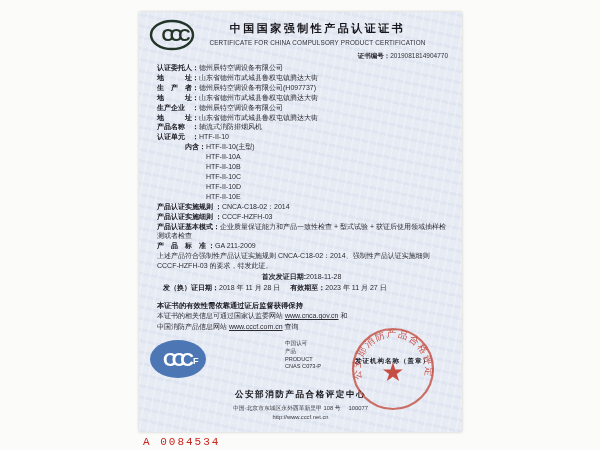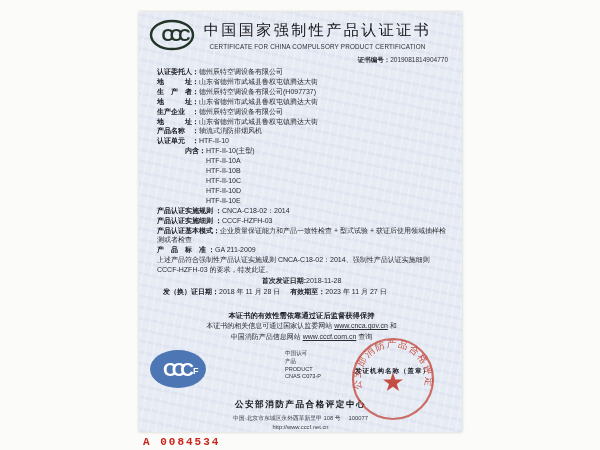--- a/index.html
+++ b/index.html
@@ -13,48 +13,48 @@
     position:relative;width:323px;height:420px;overflow:hidden;
     background-color:#e7ebf4;
     background-image:
       repeating-linear-gradient(100deg, rgba(255,255,255,.22) 0 2px, rgba(0,0,0,0) 2px 8px),
       repeating-linear-gradient(12deg, rgba(203,212,232,.28) 0 3px, rgba(0,0,0,0) 3px 11px);
     box-shadow:0 0 3px rgba(0,0,0,.20);
     color:#2b2b33;
   }
   .hdr{position:relative;padding-top:9px;text-align:center;}
   .ccc-top{position:absolute;left:10px;top:7px;}
-  .title{font-size:15px;font-weight:normal;letter-spacing:2.5px;color:#15151a;margin-left:34px;}
+  .title{font-size:11px;font-weight:bold;letter-spacing:2.5px;color:#15151a;margin-left:34px;}
   .subtitle{font-size:6.3px;color:#2e2e38;margin-top:3px;margin-left:34px;letter-spacing:.2px;}
   .certno{text-align:right;font-size:6.5px;padding-right:14px;margin-top:6px;color:#33333d;}
   .certno .lbl{font-weight:bold;}
   .bodytxt{padding:2px 16px 0 18px;font-size:7px;line-height:9.9px;}
   .row{white-space:normal;}
   .lbl{font-weight:bold;color:#1d1d26;}
   .inner-lbl{margin-left:28px;}
   .model{padding-left:49px;}
   .first-issue{text-align:center;margin-top:1px;}
   .issue-row{padding-left:6px;margin-top:1px;}
   .valid-gap{margin-left:10px;}
-  .notices{text-align:center;margin-top:14px;line-height:10.5px;}
+  .notices{margin-top:8px;line-height:10.5px;}
   .notice1{font-weight:bold;font-size:7.3px;color:#1d1d26;}
   .link{text-decoration:underline;}
   .logos{position:relative;height:52px;margin-top:5px;}
   .cccf{position:absolute;left:10px;top:2px;}
   .cnas{position:absolute;left:82px;top:7px;}
   .cnas-block{position:absolute;left:146px;top:3px;font-size:5.6px;line-height:7.6px;color:#2f2f38;}
   .seal{position:absolute;left:210px;top:-12px;width:88px;height:88px;z-index:2;opacity:.88;}
   .seal-caption{position:absolute;left:216px;top:20px;z-index:3;font-size:6.5px;font-weight:bold;color:#1c1c24;white-space:nowrap;letter-spacing:1px;}
   .footer{text-align:center;margin-top:0;position:relative;z-index:1;}
   .org{font-size:8.6px;font-weight:bold;letter-spacing:1.5px;color:#15151a;}
   .addr{font-size:5.8px;margin-top:3px;color:#3a3a44;}
   .addr .pc{margin-left:8px;}
   .url{font-size:5.8px;margin-top:1px;color:#3a3a44;}
   .serial{
-    color:#c9251d;font-size:11px;font-weight:bold;letter-spacing:2px;
+    color:#c9251d;font-size:11px;font-weight:normal;letter-spacing:2px;
     font-family:"Liberation Mono", monospace;margin-top:4px;padding-left:4px;
   }
 </style>
 </head>
 <body>
 
 <div class="scan">
   <div class="paper">
 
     <div class="hdr">

